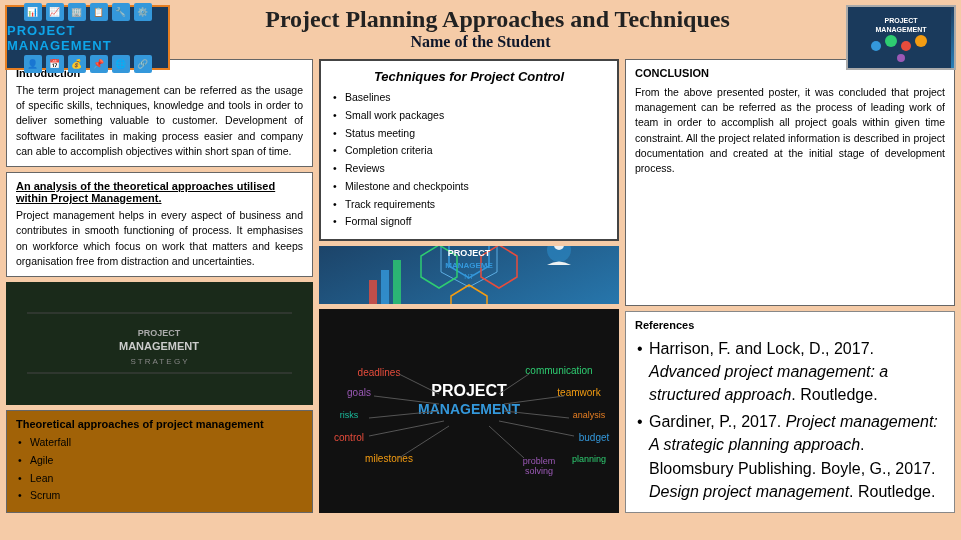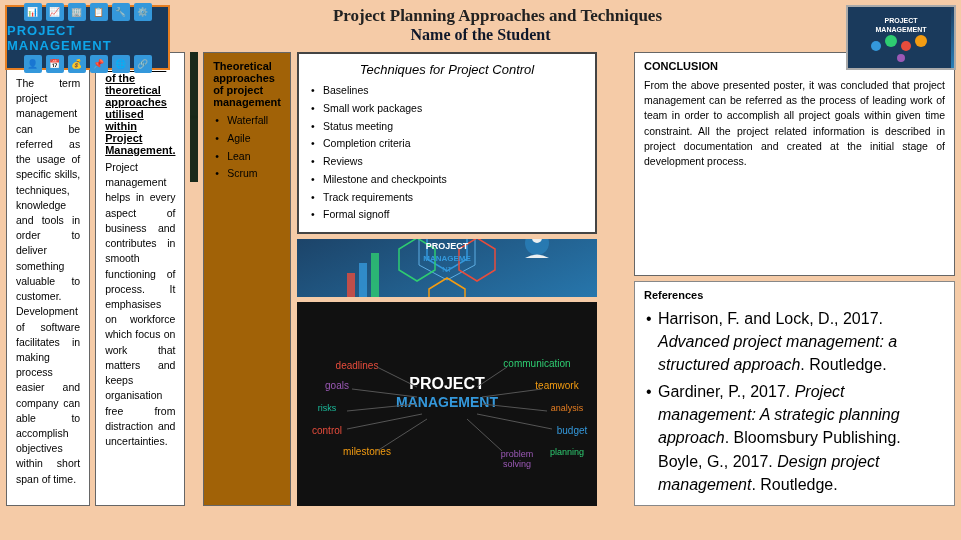--- a/index.html
+++ b/index.html
@@ -19,21 +19,21 @@
       display: flex;
       align-items: center;
       justify-content: center;
       padding: 6px 10px 4px 10px;
       position: relative;
     }
     .header-title-block {
       text-align: center;
     }
     .header-title {
-      font-size: 17px;
+      font-size: 24px;
       font-weight: bold;
       color: #222;
       font-family: 'Times New Roman', serif;
       margin-left: 34px;
     }
     .header-subtitle {
       font-size: 16px;
       font-weight: bold;
       color: #0f172a;
       font-family: 'Times New Roman', serif;
@@ -100,41 +100,40 @@
     
     .main-content {
       display: flex;
       gap: 6px;
       padding: 4px 6px 4px 6px;
       height: calc(540px - 78px);
     }
 
     
     .left-col {
-      width: 285px;
-      display: flex;
-      flex-direction: row;
+      width: 307px;
+      display: flex;
+      flex-direction: column;
       gap: 5px;
     }
 
     
     .mid-col {
       width: 300px;
       display: flex;
       flex-direction: column;
       gap: 5px;
     }
 
     
     .right-col {
       flex: 1;
       display: flex;
       flex-direction: column;
       gap: 5px;
-      margin-left: 31px;
     }
 
     
     .panel {
       background: white;
       border: 1.5px solid #666;
       padding: 7px 9px;
     }
 
     .panel-title {
@@ -154,21 +153,21 @@
     }
 
     
     .techniques-box {
       border: 2px solid #444;
       padding: 8px 10px;
       background: white;
     }
     .techniques-title {
       font-style: italic;
-      font-weight: normal;
+      font-weight: bold;
       font-size: 13px;
       margin-bottom: 5px;
       text-align: center;
     }
     .bullet-list {
       list-style: none;
       padding: 0;
     }
     .bullet-list li {
       padding: 1px 0 1px 14px;

